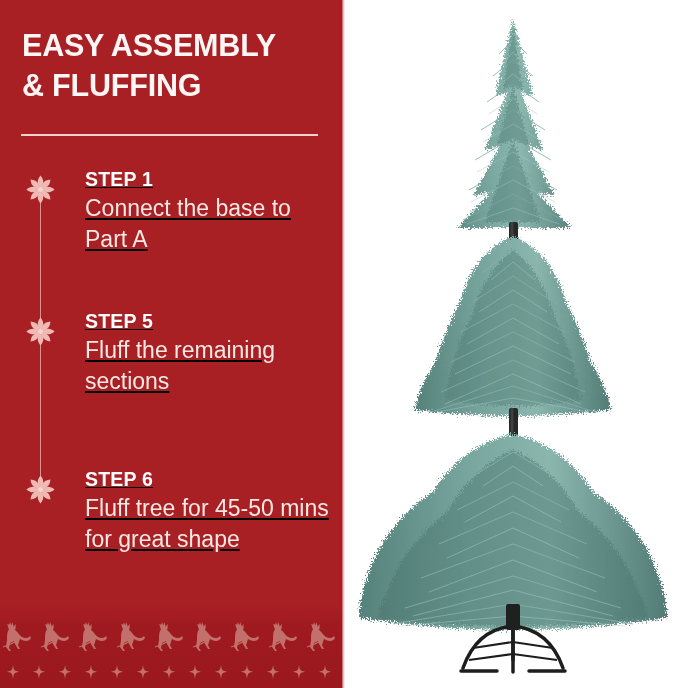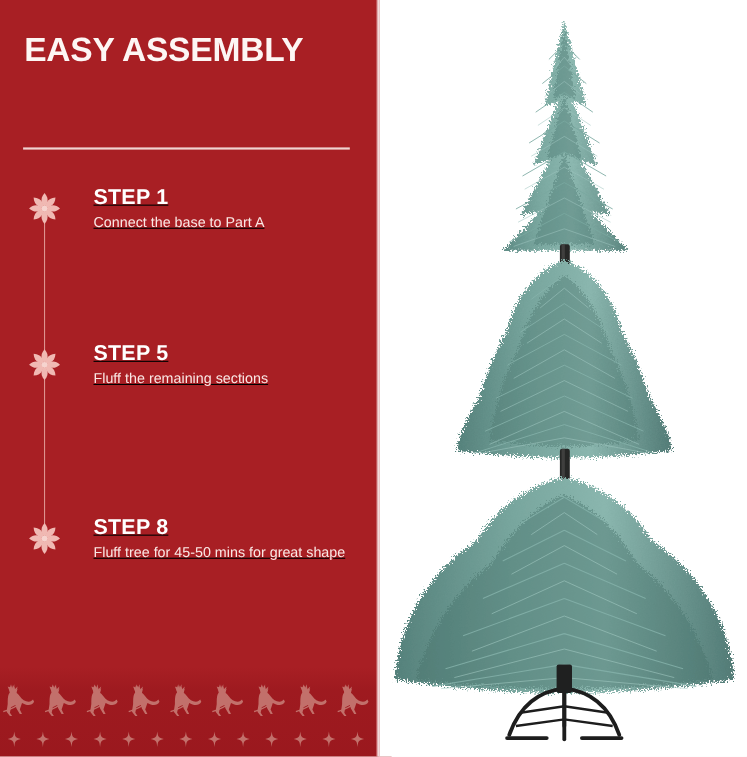--- a/index.html
+++ b/index.html
@@ -99,21 +99,21 @@
   .step-title {
     color: #ffffff;
     font-size: 19.5px;
     font-weight: bold;
     letter-spacing: 0.2px;
     line-height: 1.15;
     margin: 0 0 3px 0;
   }
   .step-desc {
     color: #fae8e5;
-    font-size: 13px;
+    font-size: 23px;
     font-weight: normal;
     line-height: 1.33;
     margin: 0;
   }
 
   
   .festive-border {
     position: absolute;
     left: 0;
     bottom: 0;
@@ -162,20 +162,21 @@
 </style>
 </head>
 <body>
 
 <div class="page">
 
   <div class="left-panel">
 
     <div class="headline">
       <span>EASY ASSEMBLY</span>
+      <span class="l2">&amp; FLUFFING</span>
     </div>
 
     <div class="divider"></div>
 
     <div class="timeline-line"></div>
 
     <div class="step step-1">
       <div class="snowflake">
         <svg viewBox="0 0 32 32">
           <g fill="#f0b9b3">
@@ -283,21 +284,21 @@
                 </g>
               <g transform="rotate(315)">
                   <path d="M0,-14.5 C2.6,-11.6 3.6,-8.4 2.4,-5.0 C1.7,-3.1 0.9,-1.9 0,-1.2 C-0.9,-1.9 -1.7,-3.1 -2.4,-5.0 C-3.6,-8.4 -2.6,-11.6 0,-14.5 Z"></path>
                 </g>
               <circle cx="0" cy="0" r="2.6" fill="#f6d4cf"></circle>
             </g>
           </g>
         </svg>
       </div>
       <div class="step-text">
-        <p class="step-title">STEP 8</p>
+        <p class="step-title">STEP 6</p>
         <p class="step-desc">Fluff tree for 45-50 mins for great shape</p>
       </div>
     </div>
 
     <div class="festive-border">
       <div class="band"></div>
 
       <div class="reindeer-row">
         <svg width="38" height="38" viewBox="0 0 38 38">
             <g fill="#c2706b">

